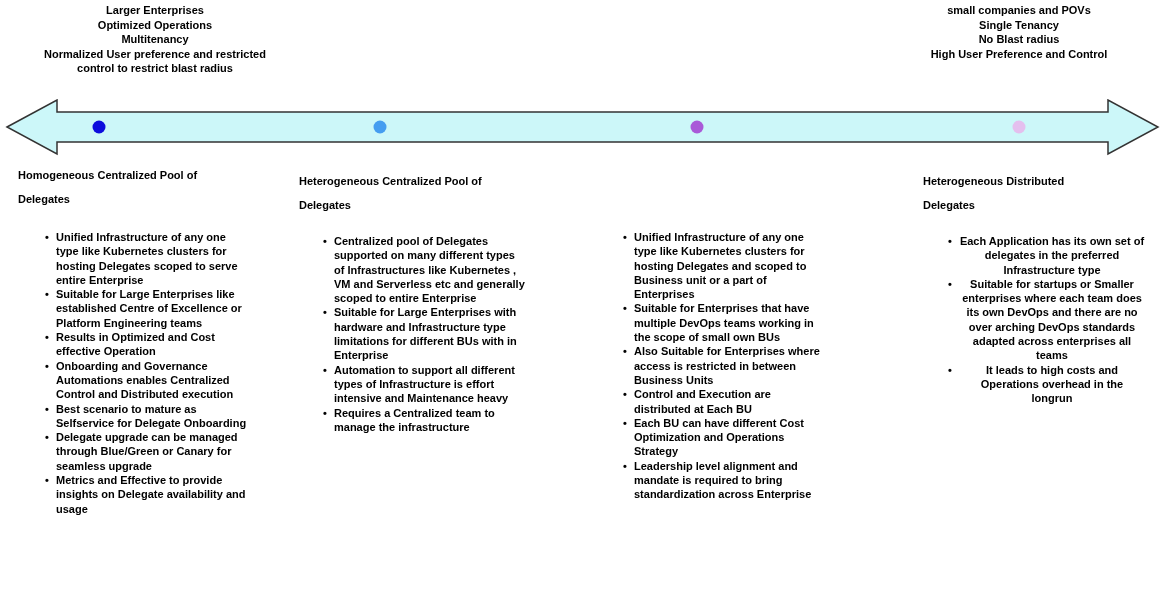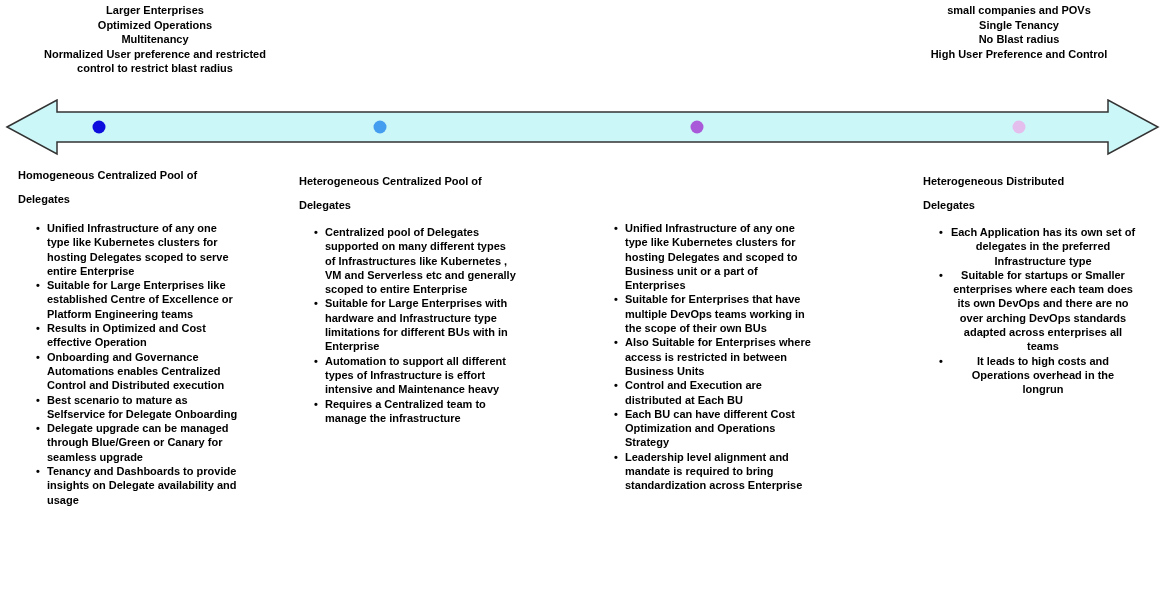--- a/index.html
+++ b/index.html
@@ -25,21 +25,21 @@
   .top-label.right { left: 889px; top: 3px; width: 260px; }
   .arrow-svg { position: absolute; left: 0; top: 99px; }
   .col-header {
     position: absolute;
     text-align: left;
     font-size: 11px;
     line-height: 24px;
   }
   ul.bullets {
     position: absolute;
-    margin: 0;
+    margin: 9px;
     padding: 0 0 0 17px;
     list-style: none;
   }
   ul.bullets li { position: relative; margin: 0; }
   ul.bullets li::before {
     content: "\2022";
     position: absolute;
     left: -11px;
     top: 0;
   }
@@ -76,33 +76,33 @@
   <div class="col-header" style="left:299px; top:169px; width:190px;">Heterogeneous Centralized Pool of Delegates</div>
   <div class="col-header" style="left:923px; top:169px; width:190px;">Heterogeneous Distributed Delegates</div>
 
   <ul class="bullets" style="left:30px; top:221px; width:192px;">
     <li>Unified Infrastructure of any one type like Kubernetes clusters for hosting Delegates scoped to serve entire Enterprise</li>
     <li>Suitable for Large Enterprises like established  Centre of Excellence or Platform Engineering teams</li>
     <li>Results in Optimized and Cost effective Operation</li>
     <li>Onboarding and Governance Automations enables Centralized Control and Distributed execution</li>
     <li>Best scenario to mature as Selfservice for Delegate Onboarding</li>
     <li>Delegate upgrade can be managed through Blue/Green or Canary for seamless upgrade</li>
-    <li>Tenancy and Dashboards to provide insights on Delegate availability and usage</li>
+    <li>Metrics and Effective to provide insights on Delegate availability and usage</li>
   </ul>
 
   <ul class="bullets" style="left:308px; top:225px; width:192px;">
     <li>Centralized pool of Delegates supported on many different types of Infrastructures like Kubernetes , VM and Serverless etc and generally scoped to entire Enterprise</li>
     <li>Suitable for Large Enterprises with hardware and Infrastructure type limitations for different BUs with in Enterprise</li>
     <li>Automation to support all different types of Infrastructure is effort intensive and Maintenance heavy</li>
     <li>Requires a Centralized team to manage the infrastructure</li>
   </ul>
 
   <ul class="bullets" style="left:608px; top:221px; width:190px;">
     <li>Unified Infrastructure of any one type like Kubernetes clusters for hosting Delegates and scoped to Business unit or a part of Enterprises</li>
-    <li>Suitable for Enterprises that have multiple DevOps teams working in the scope of their own BUs</li>
+    <li>Suitable for Enterprises that have multiple DevOps teams working in the scope of small own BUs</li>
     <li>Also Suitable for Enterprises where access is restricted in between Business Units</li>
     <li>Control and Execution are distributed at Each BU</li>
     <li>Each BU can have different Cost Optimization and Operations Strategy</li>
     <li>Leadership level alignment and mandate is required to bring standardization across Enterprise</li>
   </ul>
 
   <ul class="bullets" style="left:933px; top:225px; width:186px;text-align:center;">
     <li>Each Application has its own set of delegates in the preferred Infrastructure type</li>
     <li>Suitable for startups or Smaller enterprises where each team does its own DevOps and there are no over arching DevOps standards adapted across enterprises  all teams</li>
     <li>It leads to high costs and Operations overhead in the longrun</li>

